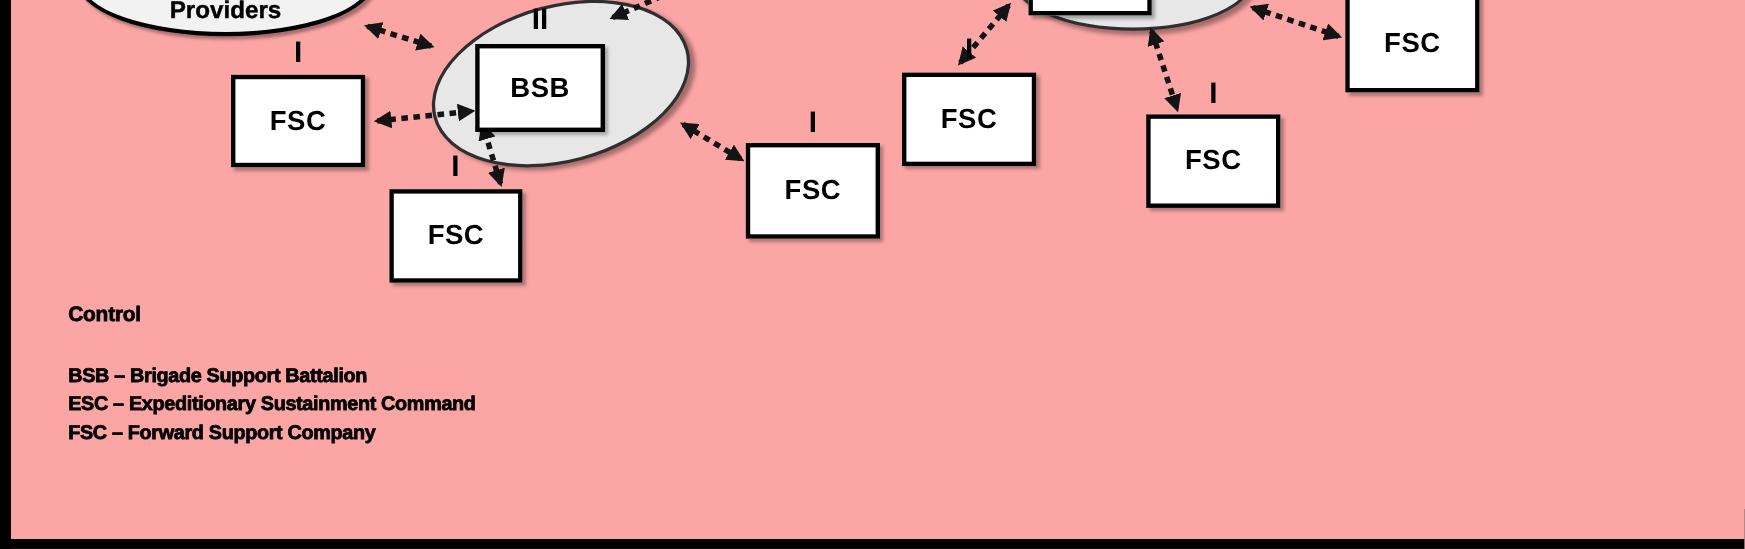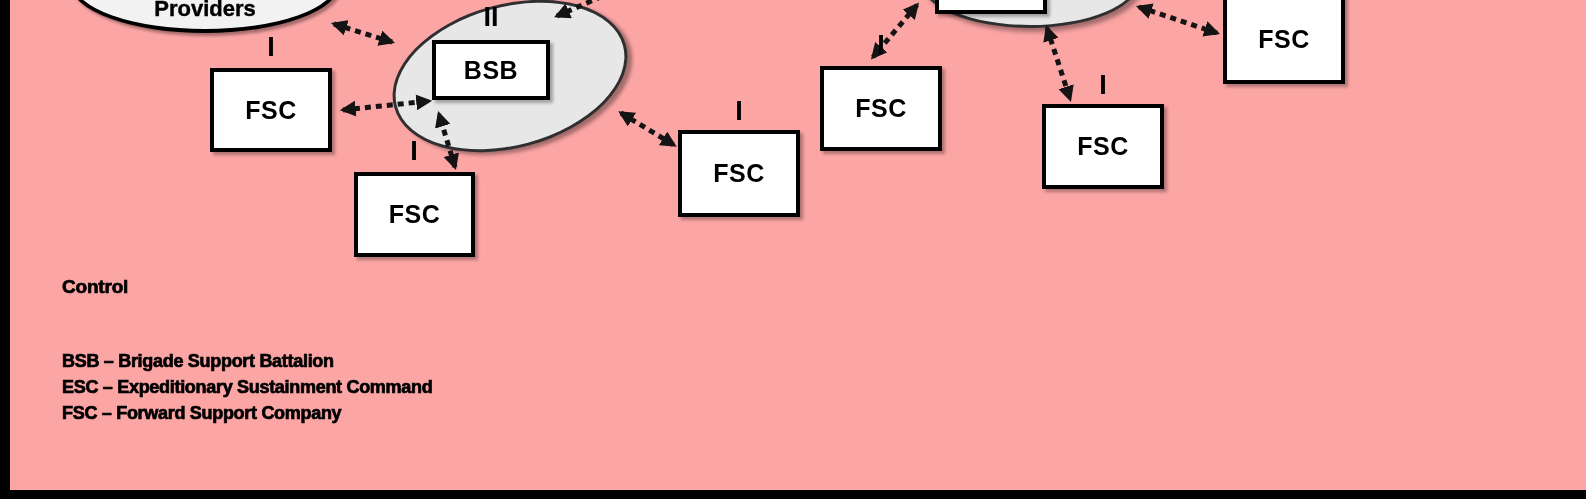--- a/index.html
+++ b/index.html
@@ -51,21 +51,21 @@
     position:absolute; left:62px; top:276px;
     font-size:19px; font-weight:bold; -webkit-text-stroke:0.7px #000;
     letter-spacing:-0.2px;
   }
   .legend-col {
     position:absolute; top:328px;
     font-size:18px; font-weight:bold; line-height:26px;
     -webkit-text-stroke:0.7px #000; letter-spacing:-0.3px;
     white-space:nowrap;
   }
-  .legend-col-1 { left:62px;margin-top:20px; }
+  .legend-col-1 { left:62px; }
   .legend-col-2 { left:605px; }
 </style>
 </head>
 <body>
 
 <div class="stage">
 
   <div class="ellipse providers-ellipse"></div>
   <div class="ellipse bsb-ellipse"></div>
   <div class="ellipse right-ellipse"></div>
@@ -84,21 +84,21 @@
       <line x1="621" y1="113" x2="674" y2="145" marker-start="url(#ah)" marker-end="url(#ah)"></line>
       <line x1="917" y1="5" x2="873" y2="57" marker-start="url(#ah)" marker-end="url(#ah)"></line>
       <line x1="1047" y1="28" x2="1070" y2="99" marker-start="url(#ah)" marker-end="url(#ah)"></line>
       <line x1="1139" y1="7" x2="1217" y2="33" marker-start="url(#ah)" marker-end="url(#ah)"></line>
     </g>
   </svg>
 
   <div class="ellipse-label" style="left:120px; top:-4px; width:170px;">Providers</div>
 
   <div class="echelon" style="left:471px; top:4px; width:40px;">II</div>
-  <div class="unit-box" style="left:432px; top:40px; width:118px; height:60px;">
+  <div class="unit-box" style="left:432px; top:40px; width:118px; height:80px;">
     <span>BSB</span>
   </div>
 
   <div class="unit-box" style="left:935px; top:-42px; width:112px; height:56px;"></div>
 
   <div class="echelon" style="left:255px; top:34px; width:32px;">I</div>
   <div class="unit-box" style="left:210px; top:68px; width:122px; height:84px;">
     <span>FSC</span>
   </div>
 

